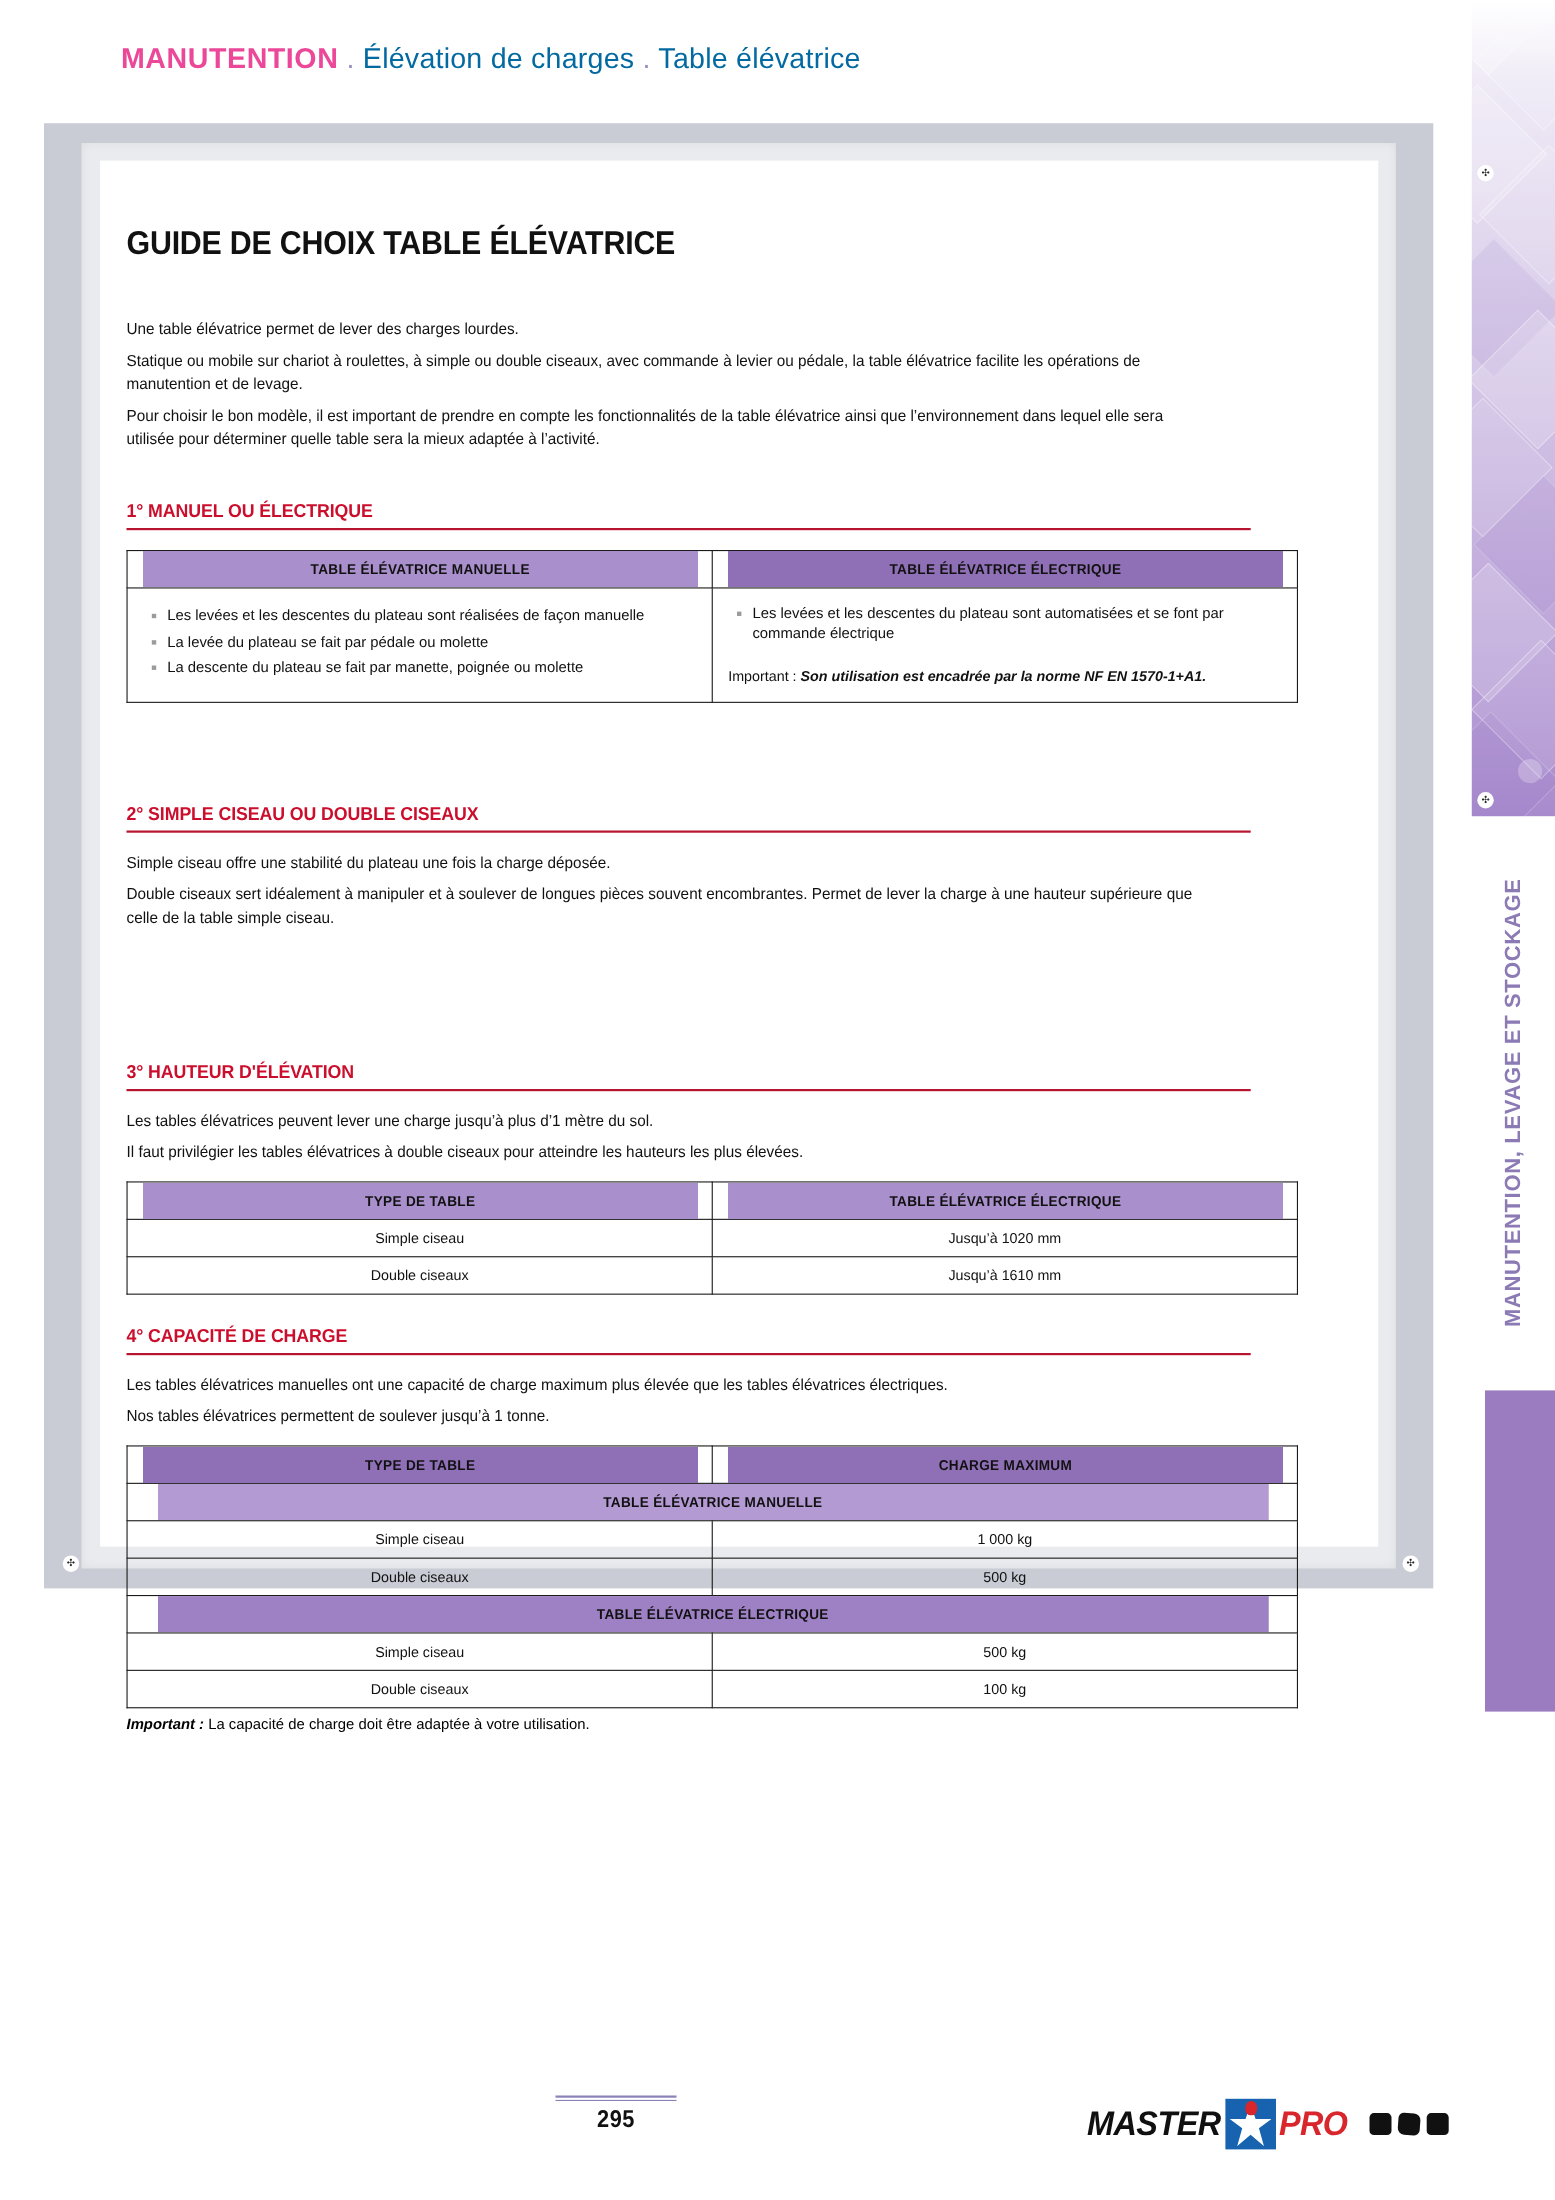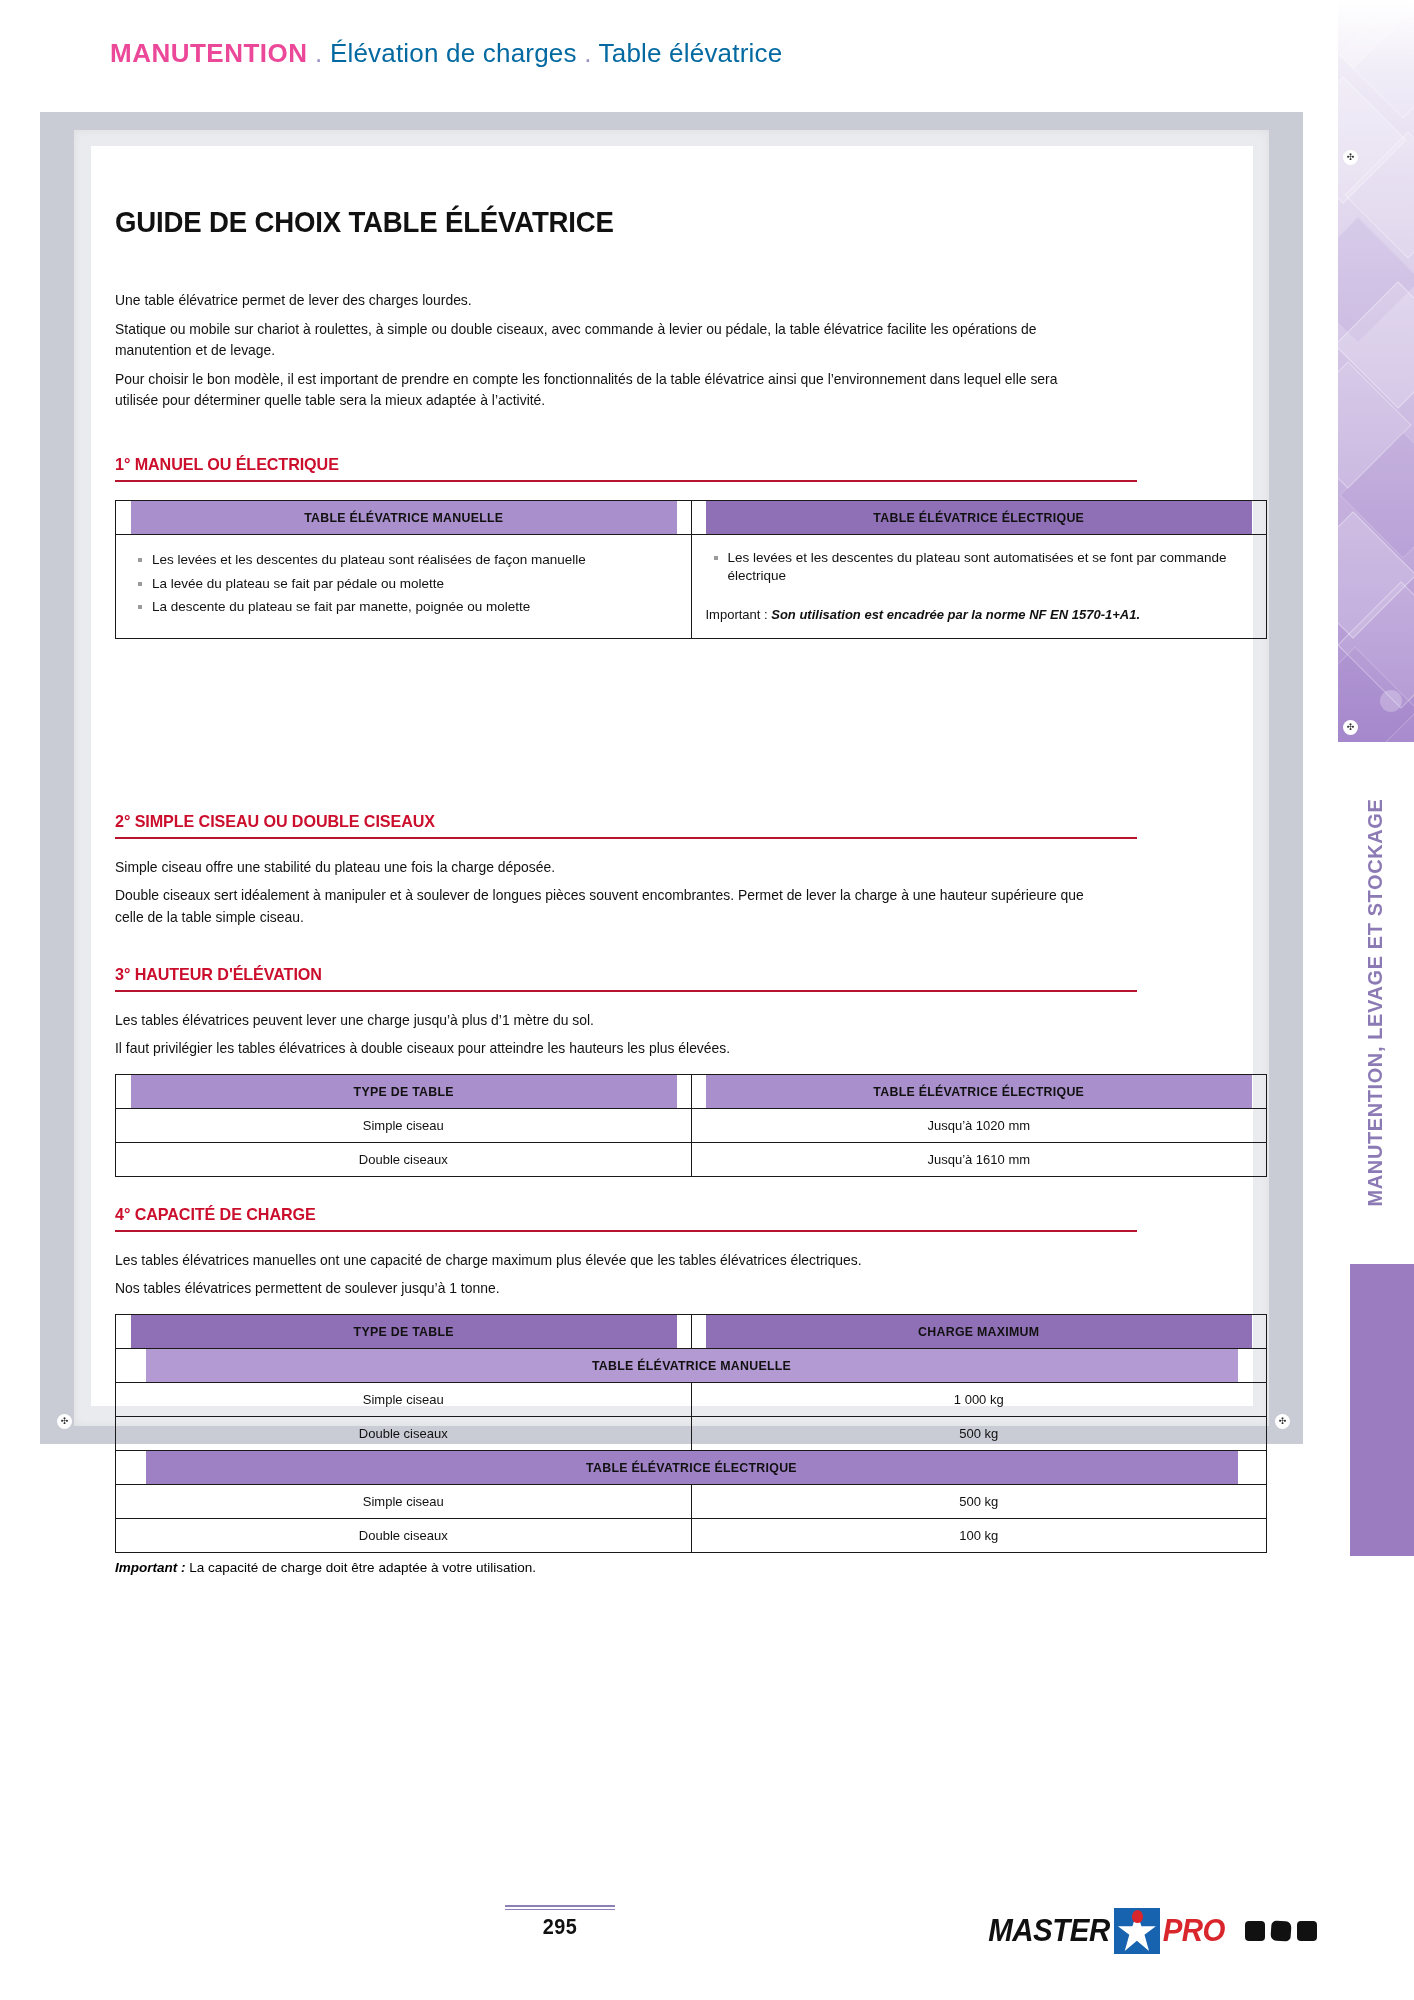--- a/index.html
+++ b/index.html
@@ -186,21 +186,21 @@
   .sec-body {
     font-size: 14.5px;
     color: #111111;
     line-height: 1.5;
   }
   .sec-body p { margin-bottom: 7px; transform: scaleX(0.96); transform-origin: left top; }
 
   
   table.t {
     border-collapse: collapse;
-    width: 1152px;
+    width: 1065px;
     table-layout: fixed;
   }
   table.t td, table.t th {
     border: 1.5px solid #1a1a1a;
     font-size: 13px;
     color: #111111;
     padding: 9px 10px;
   }
   th.hd {
     color: #ffffff;
@@ -381,21 +381,21 @@
             <ul class="bul">
               <li>Les levées et les descentes du plateau sont automatisées et se font par commande électrique</li>
             </ul>
             <div class="imp-line"><span>Important : </span><span class="imp-b">Son utilisation est encadrée par la norme NF EN 1570-1+A1.</span></div>
           </td>
         </tr>
       </tbody>
         </table>
     </div>
 
-    <div class="section" style="top:812px;">
+    <div class="section" style="top:730px;">
       <h2 class="sec-title">2° SIMPLE CISEAU OU DOUBLE CISEAUX</h2>
       <div class="sec-rule"></div>
       <div class="sec-body">
         <p>Simple ciseau offre une stabilité du plateau une fois la charge déposée.</p>
         <p>Double ciseaux sert idéalement à manipuler et à soulever de longues pièces souvent encombrantes. Permet de lever la charge à une hauteur supérieure que celle de la table simple ciseau.</p>
       </div>
     </div>
 
     <div class="section" style="top:965px;">
       <h2 class="sec-title">3° HAUTEUR D'ÉLÉVATION</h2>

